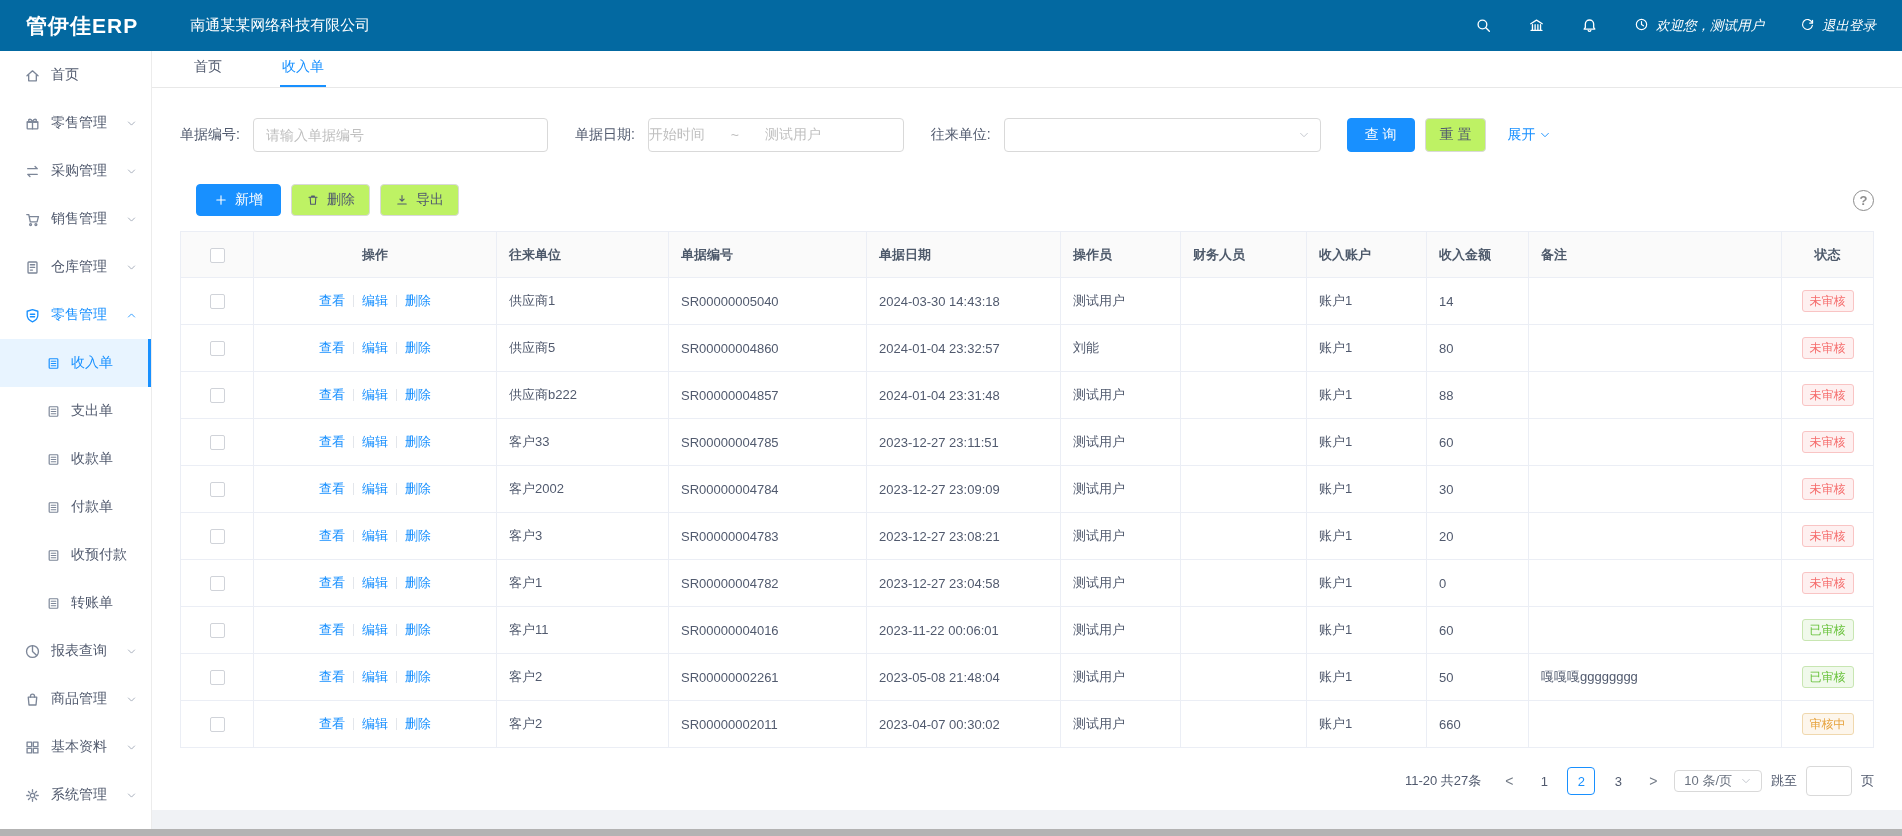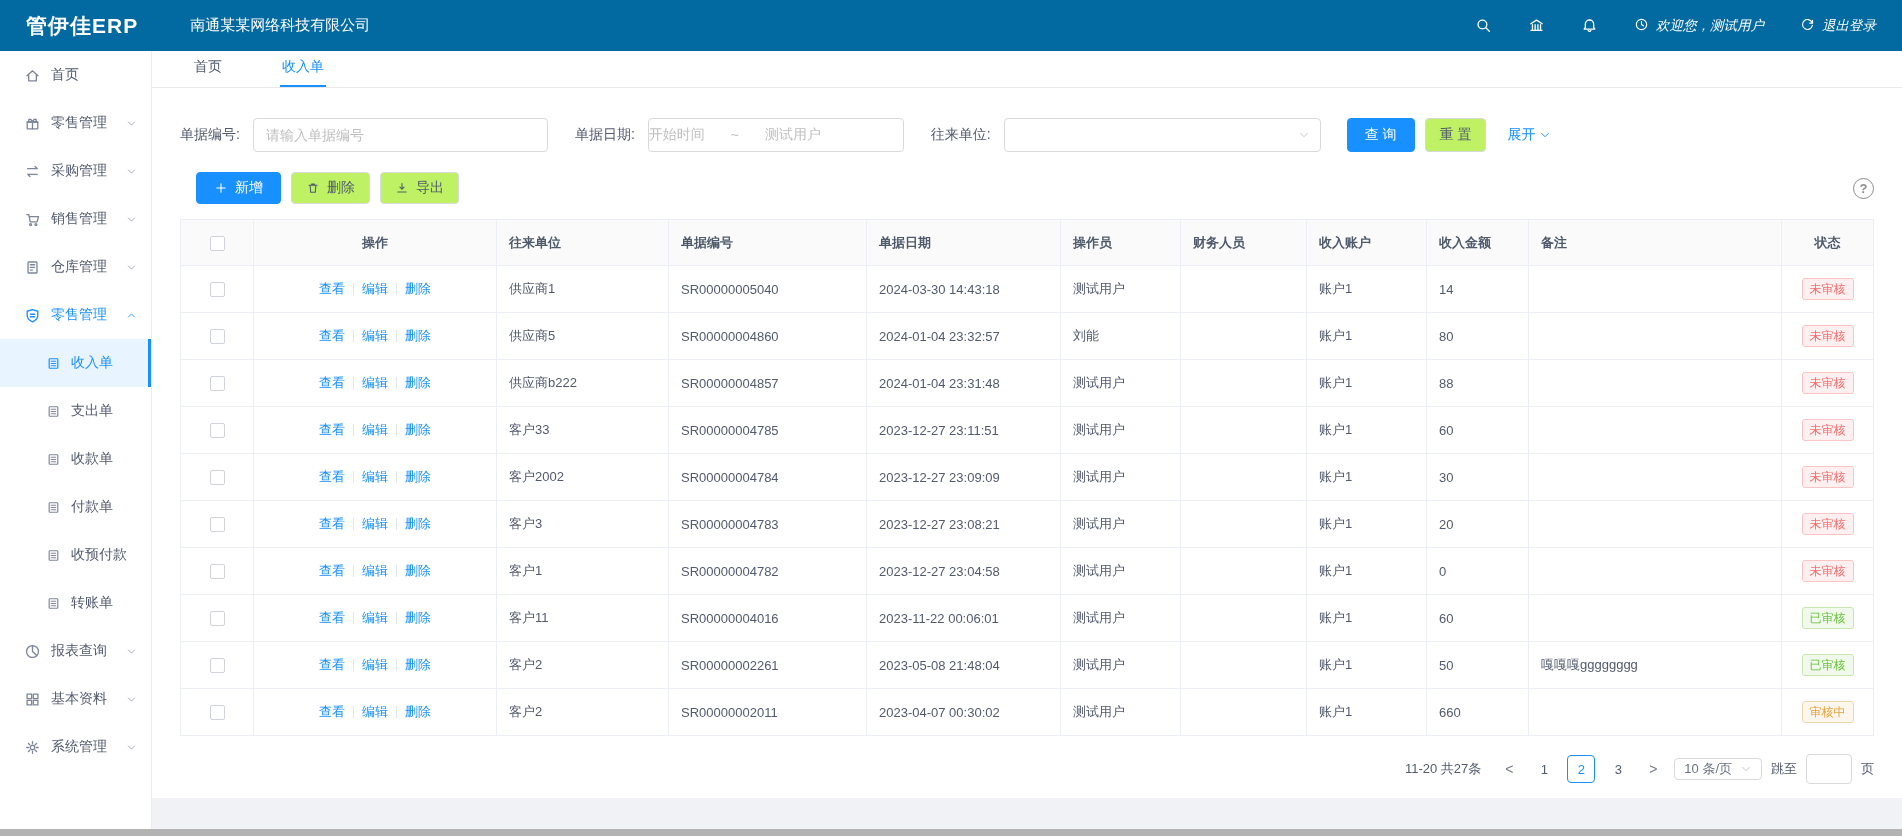--- a/index.html
+++ b/index.html
@@ -51,21 +51,21 @@
   .partner-select { width:317px; margin-right:26px; display:flex; align-items:center; justify-content:flex-end; padding:0 10px; cursor:pointer; }
   .select-chevron { width:12px; height:12px; color:#c0c4cc; }
   .btn { height:34px; border-radius:4px; font-size:14px; display:inline-flex; align-items:center; justify-content:center; cursor:pointer; font-family:inherit; white-space:nowrap; }
   .btn-primary { background:#1890ff; border:1px solid #1890ff; color:#fff; padding:0 17px; }
   .btn-plain { background:#bef264; border:1px solid #d9d9d9; color:#515a6e; padding:0 14px; }
   .reset-btn { margin-left:10px; }
   .expand-link { margin-left:21px; color:#1890ff; display:flex; align-items:center; gap:4px; cursor:pointer; }
   .expand-link .select-chevron { color:#1890ff; }
 
   
-  .toolbar { display:flex; align-items:center; margin-top:20px; gap:10px;padding-left:16px; }
+  .toolbar { display:flex; align-items:center; margin-top:32px; gap:10px;padding-left:16px; }
   .btn-sm { height:32px; gap:7px; }
   .btn-icon { width:14px; height:14px; }
   .help-circle { margin-left:auto; width:21px; height:21px; border:1.6px solid #8c8c8c; border-radius:50%; color:#8c8c8c; font-size:13px; font-weight:bold; display:flex; align-items:center; justify-content:center; cursor:pointer; }
 
   
   table { width:100%; border-collapse:collapse; margin-top:15px; font-size:13px; color:#515a6e; table-layout:fixed; }
   th, td { border:1px solid #ebeef5; padding:0 12px; text-align:left; overflow:hidden; white-space:nowrap; }
   th { height:46px; background:#fafafa; font-weight:600; color:#4e5a6b; }
   td { height:47px; background:#fff; }
   th.c, td.c { text-align:center; padding:0 4px; }
@@ -289,20 +289,34 @@
     <span class="sb-label">报表查询</span>
     <span class="sb-chevron">
             <svg viewBox="0 0 16 16" width="100%" height="100%" fill="none" stroke="currentColor" stroke-width="1.25" stroke-linecap="round" stroke-linejoin="round">
               <path d="M3.5 5.8 8 10.3l4.5-4.5"></path>
             </svg>
           </span>
   </div>
         <div class="sb-item">
     <span class="sb-icon">
             <svg viewBox="0 0 16 16" width="100%" height="100%" fill="none" stroke="currentColor" stroke-width="1.25" stroke-linecap="round" stroke-linejoin="round">
+              <path d="M4 5.8h8l-.7 7.4H4.7z"></path>
+              <path d="M6.1 5.8V4.9a1.9 1.9 0 0 1 3.8 0v.9"></path>
+            </svg>
+          </span>
+    <span class="sb-label">商品管理</span>
+    <span class="sb-chevron">
+            <svg viewBox="0 0 16 16" width="100%" height="100%" fill="none" stroke="currentColor" stroke-width="1.25" stroke-linecap="round" stroke-linejoin="round">
+              <path d="M3.5 5.8 8 10.3l4.5-4.5"></path>
+            </svg>
+          </span>
+  </div>
+        <div class="sb-item">
+    <span class="sb-icon">
+            <svg viewBox="0 0 16 16" width="100%" height="100%" fill="none" stroke="currentColor" stroke-width="1.25" stroke-linecap="round" stroke-linejoin="round">
               <rect x="2.9" y="2.9" width="4.3" height="4.3"></rect>
               <rect x="8.8" y="2.9" width="4.3" height="4.3"></rect>
               <rect x="2.9" y="8.8" width="4.3" height="4.3"></rect>
               <rect x="8.8" y="8.8" width="4.3" height="4.3"></rect>
             </svg>
           </span>
     <span class="sb-label">基本资料</span>
     <span class="sb-chevron">
             <svg viewBox="0 0 16 16" width="100%" height="100%" fill="none" stroke="currentColor" stroke-width="1.25" stroke-linecap="round" stroke-linejoin="round">
               <path d="M3.5 5.8 8 10.3l4.5-4.5"></path>

